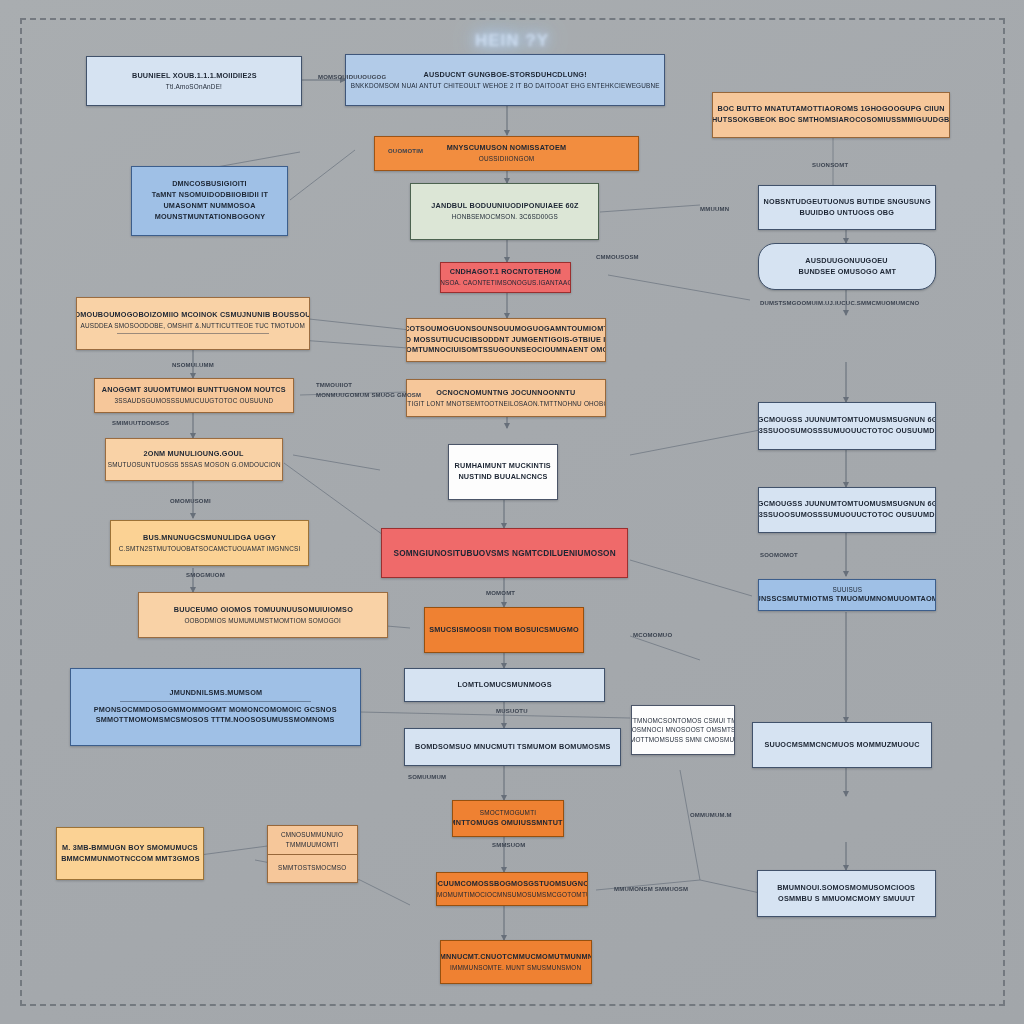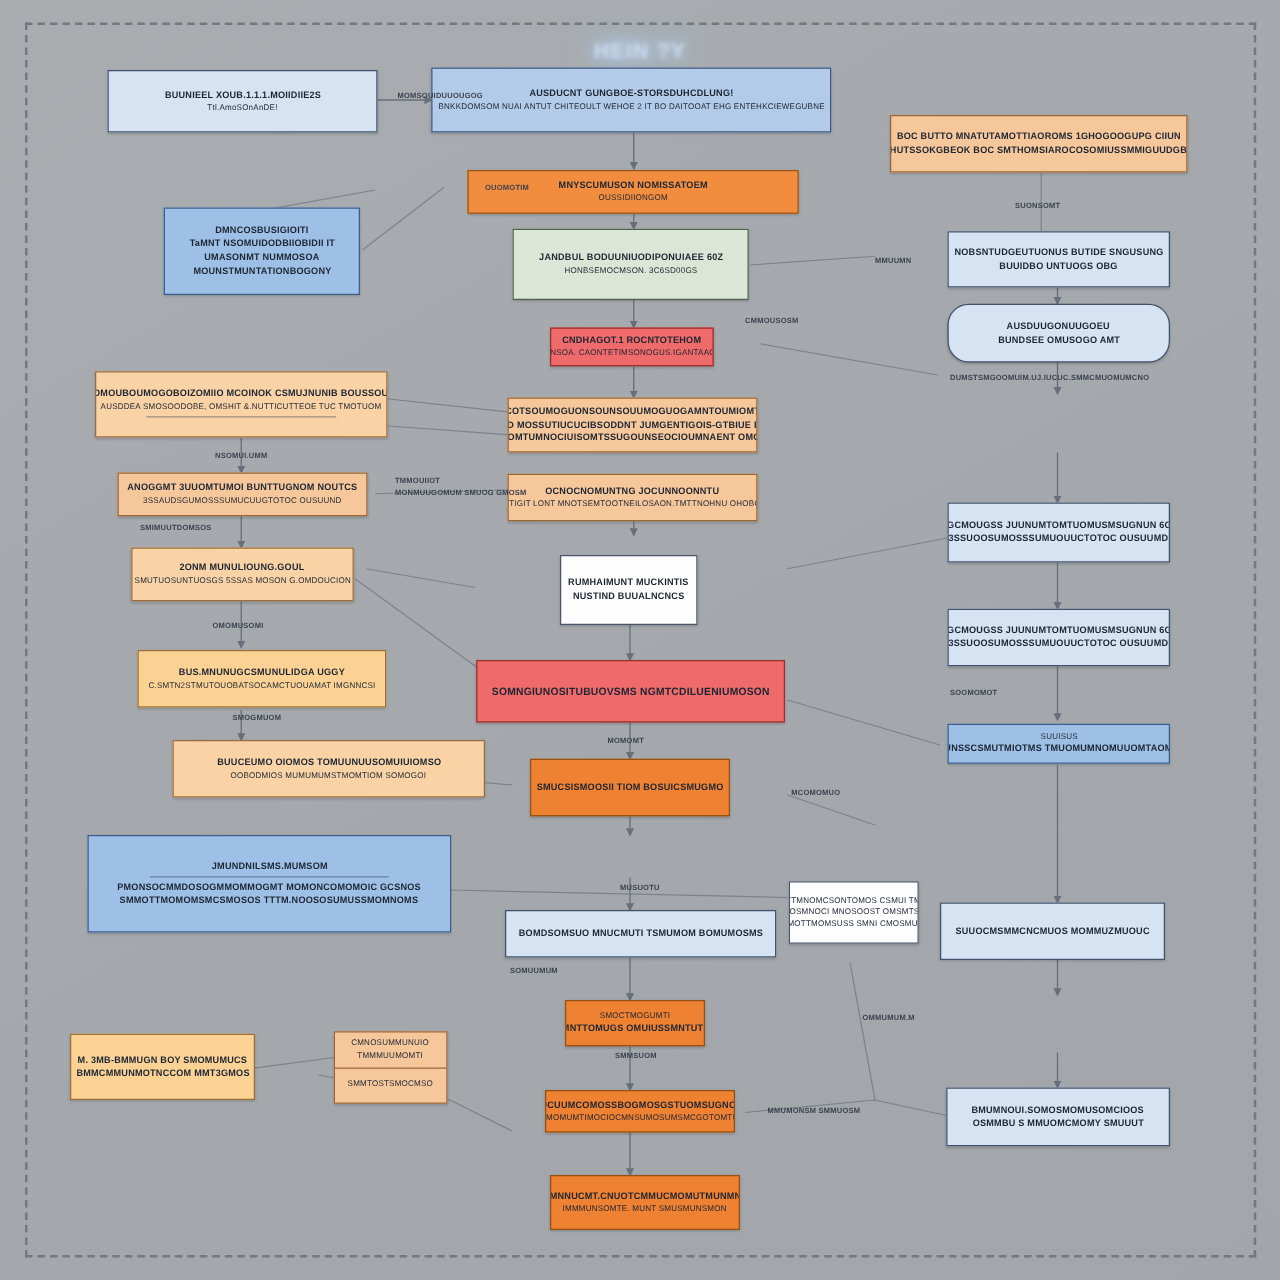--- a/index.html
+++ b/index.html
@@ -246,20 +246,23 @@
     <span class="ln">SMUNSSCSMUTMIOTMS TMUOMUMNOMUUOMTAOMOS</span>
   </div>
 
   <div class="node blue-soft" style="left:70px;top:668px;width:291px;height:78px;">
     <span class="ln hdr">JMUNDNILSMS.MUMSOM</span>
     <div class="rule"></div>
     <span class="ln">PMONSOCMMDOSOGMMOMMOGMT MOMONCOMOMOIC GCSNOS</span>
     <span class="ln">SMMOTTMOMOMSMCSMOSOS TTTM.NOOSOSUMUSSMOMNOMS</span>
   </div>
 
+  <div class="node blue-pale" style="left:404px;top:668px;width:201px;height:34px;">
+    <span class="ln">LOMTLOMUCSMUNMOGS</span>
+  </div>
 
   <div class="node white" style="left:631px;top:705px;width:104px;height:50px;">
     <span class="ln sm">MONCSMUTTMNOMCSONTOMOS CSMUI TMNUTMOSOI</span>
     <span class="ln sm">SMTTSMOSMNOCI MNOSOOST OMSMTSMUOSMI</span>
     <span class="ln sm">OUMOTTMOMSUSS SMNI CMOSMUTMI</span>
   </div>
 
   <div class="node blue-pale" style="left:404px;top:728px;width:217px;height:38px;">
     <span class="ln">BOMDSOMSUO MNUCMUTI TSMUMOM BOMUMOSMS</span>
   </div>

